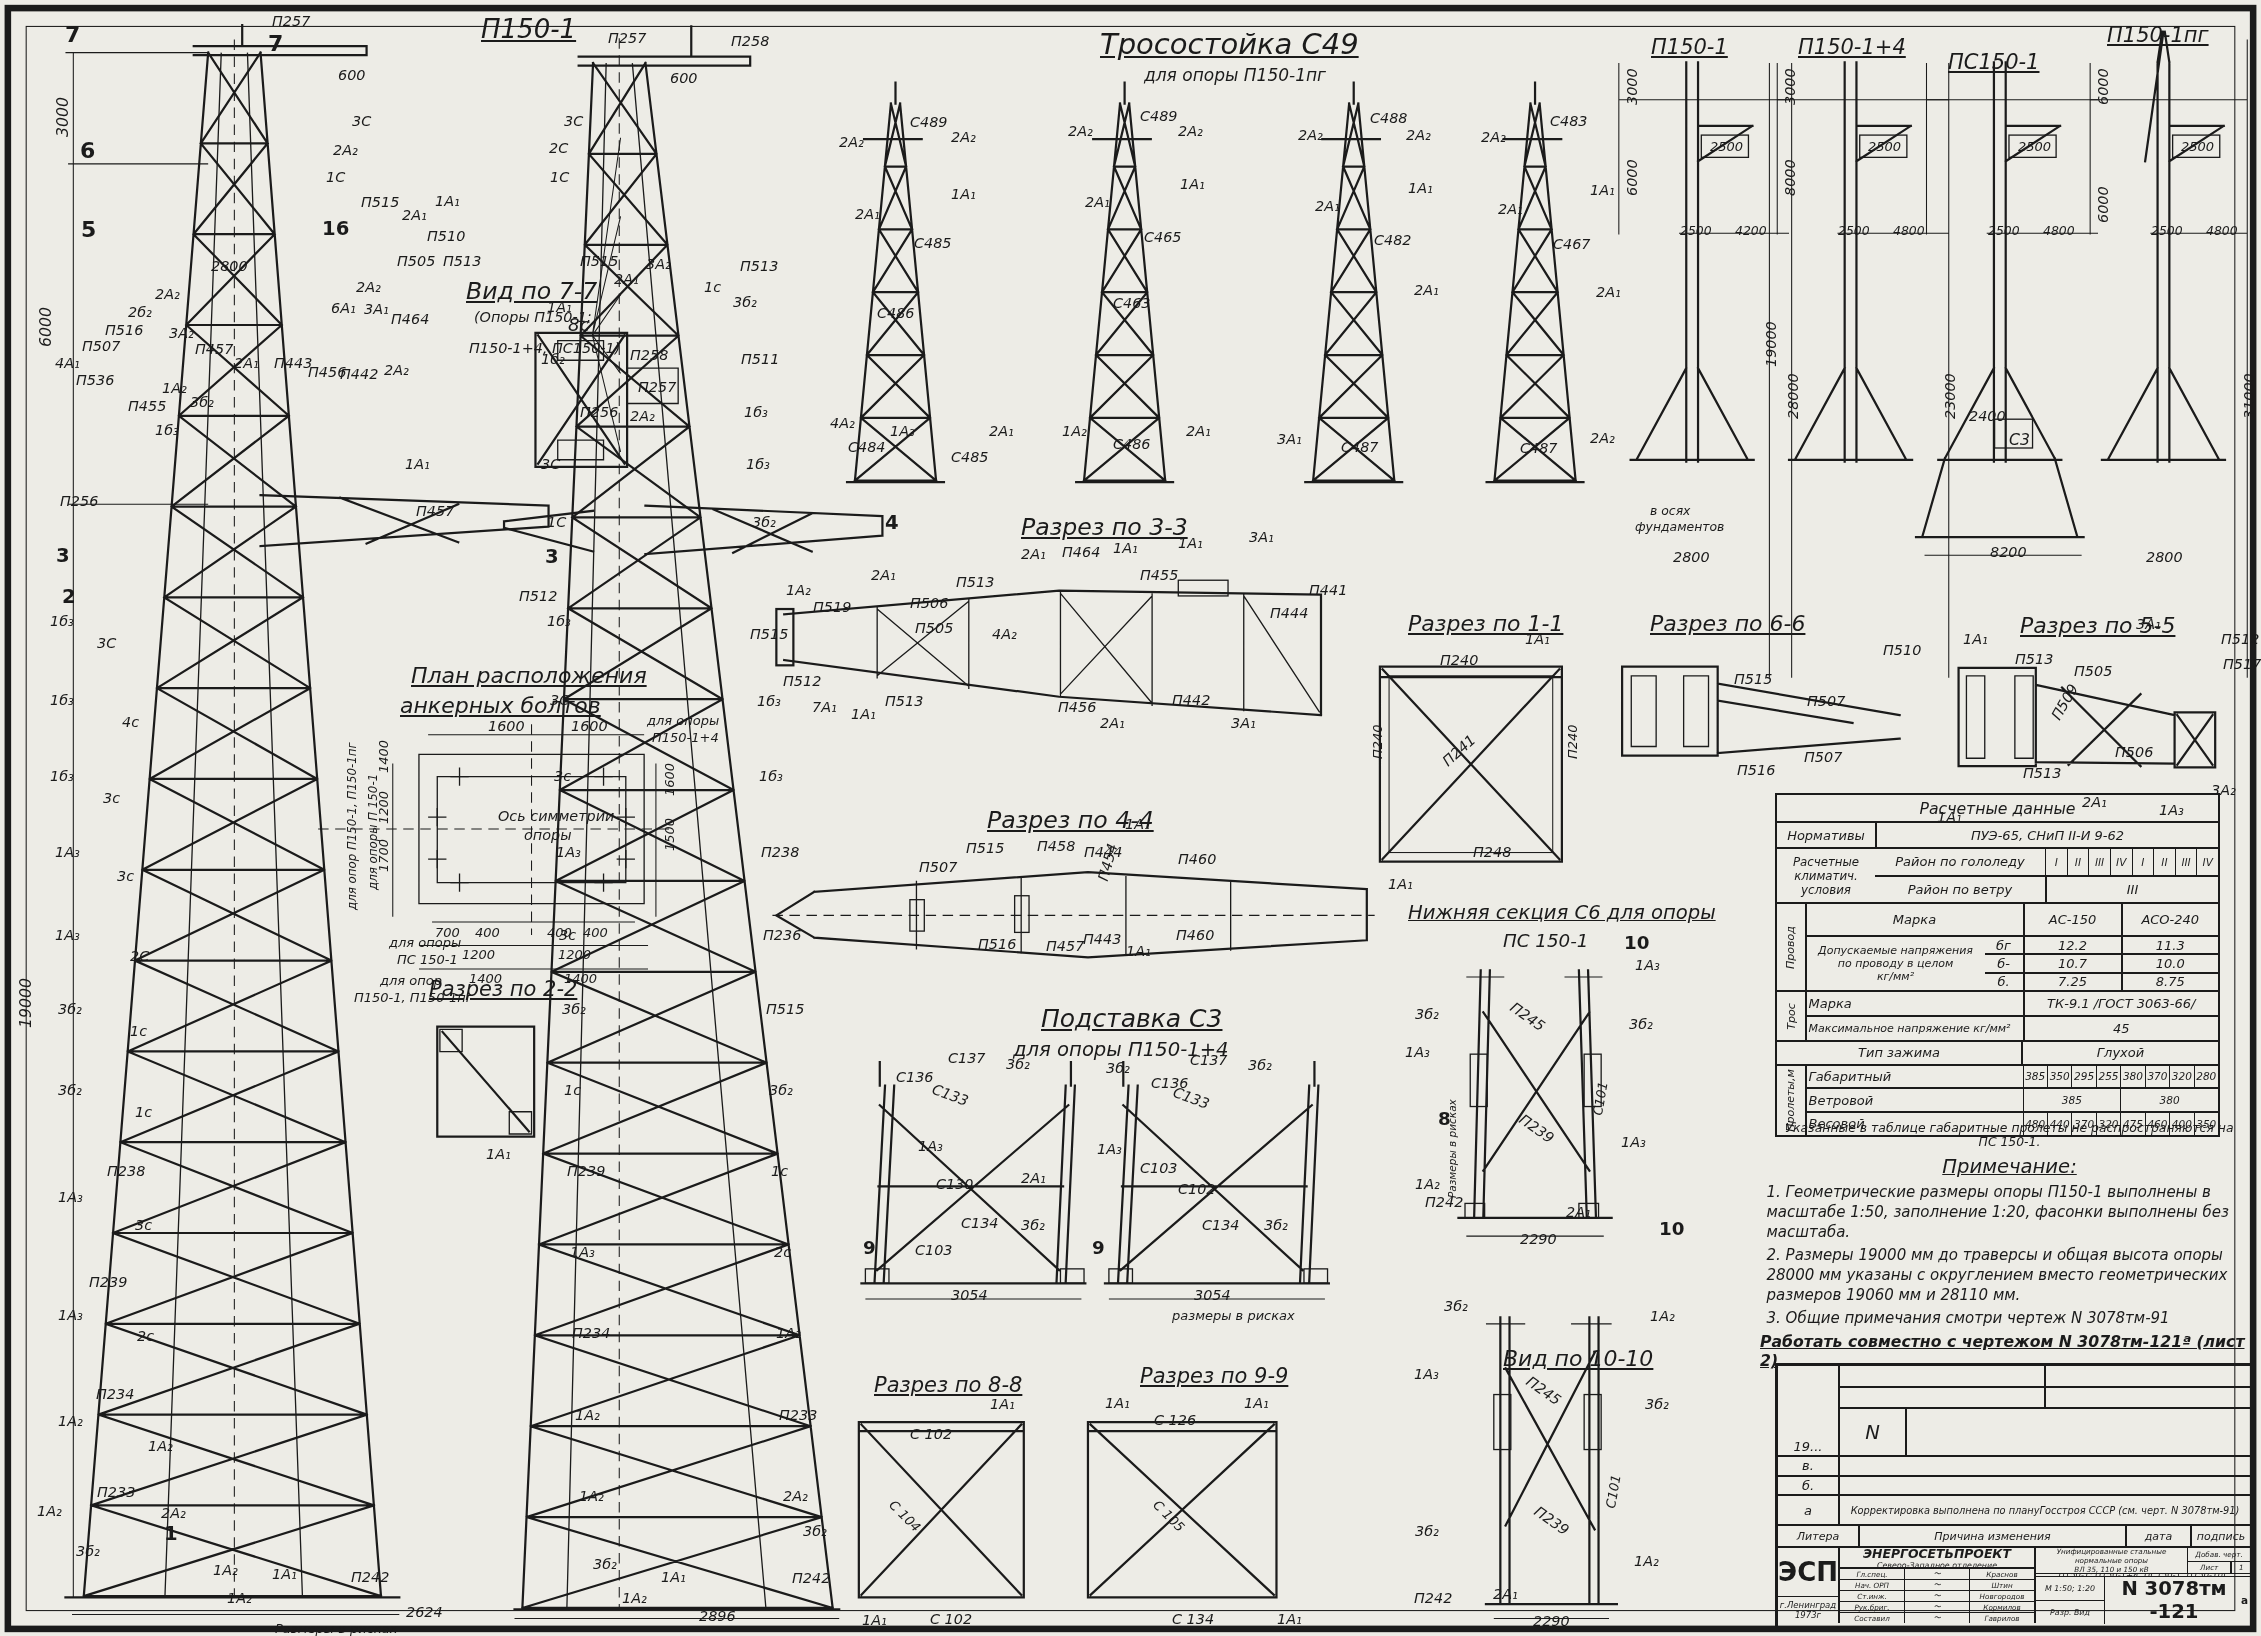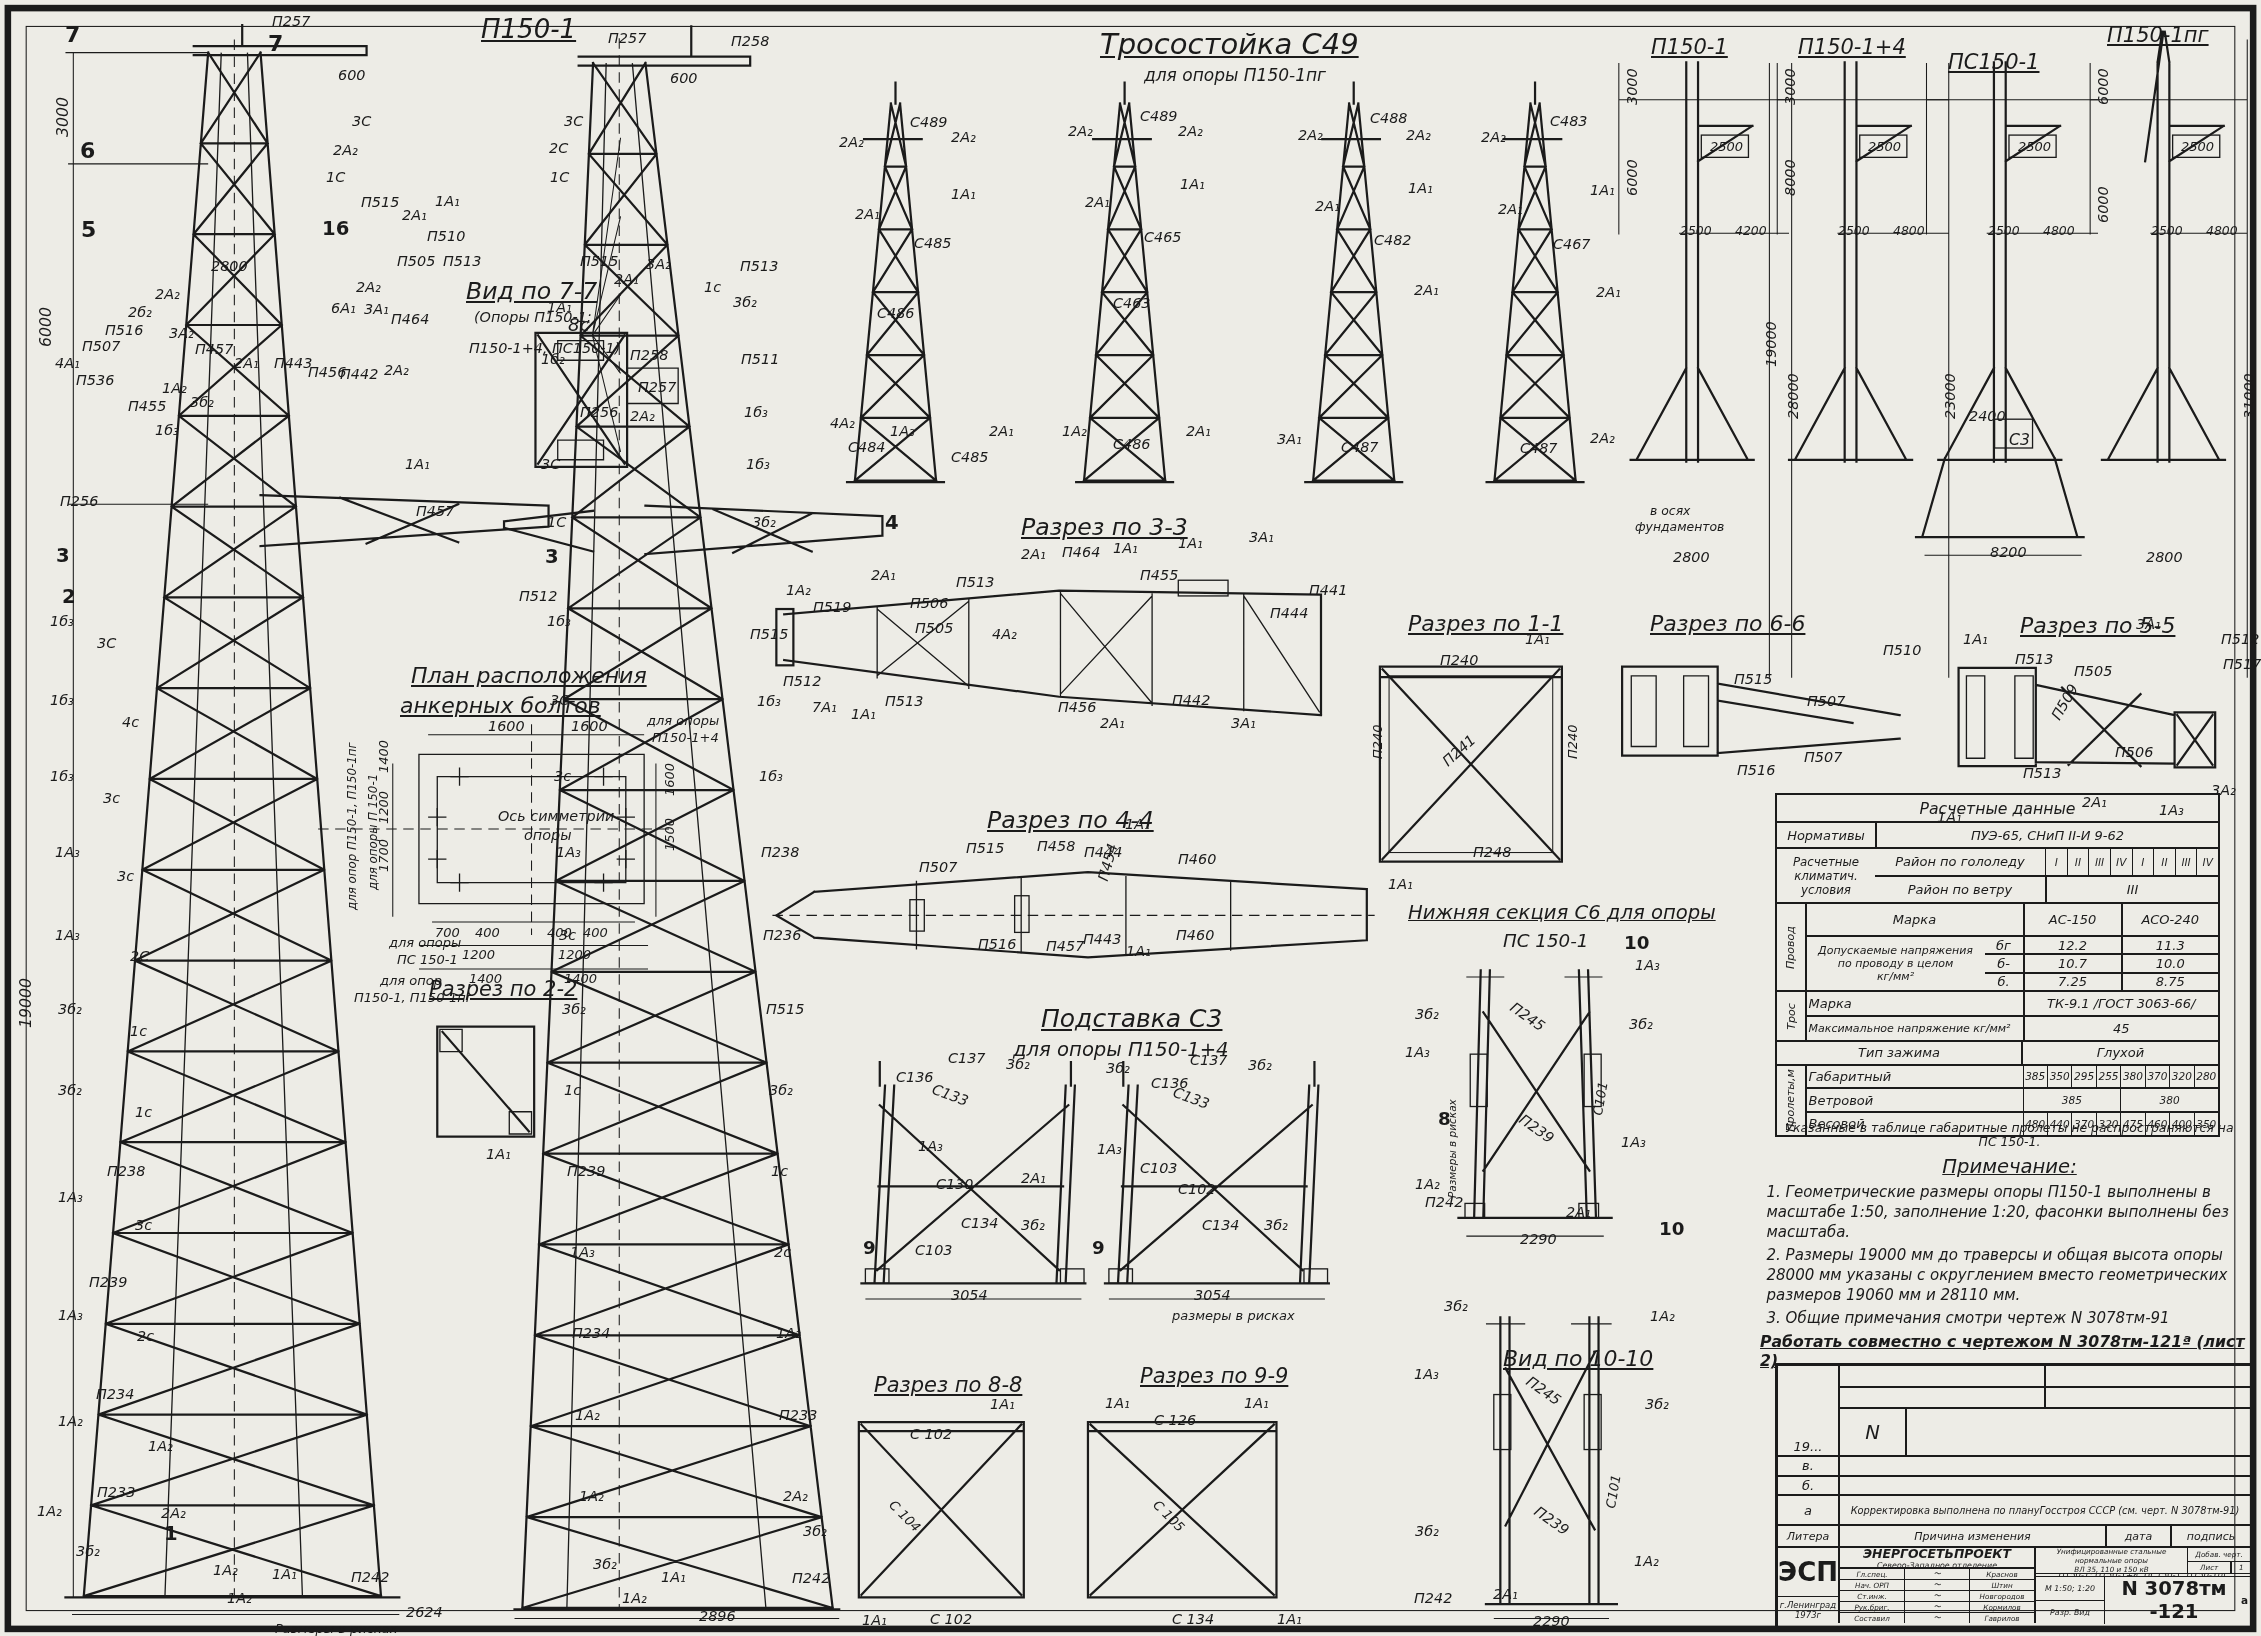--- a/index.html
+++ b/index.html
@@ -738,21 +738,21 @@
     <div class="c" style="flex:1;border-left:2px solid #1b1b1b"></div>
   </div>
   <div class="row" style="height:30px">
     <div class="c" style="width:60px;border-left:none;font-size:13px">а</div>
     <div class="c" style="flex:1;border-left:2px solid #1b1b1b;flex-direction:row;font-size:9.8px">
       <span>Корректировка выполнена по плану</span>
           <span>Госстроя СССР (см. черт. N 3078тм-91)</span>
     </div>
   </div>
   <div class="row" style="height:22px;font-size:11px">
-    <div class="c" style="width:60px;border-left:none">Литера</div>
+    <div class="c" style="width:80px;border-left:none">Литера</div>
     <div class="c" style="width:267px;border-left:2px solid #1b1b1b">Причина изменения</div>
     <div class="c" style="width:65px;border-left:2px solid #1b1b1b">дата</div>
     <div class="c" style="flex:1;border-left:2px solid #1b1b1b">подпись</div>
   </div>
   <div class="row" style="flex:1;height:77px">
     <div style="width:60px;display:flex;flex-direction:column">
       <div class="c" style="flex:1;border-left:none;font-size:26px;font-weight:bold;font-style:normal">ЭСП</div>
       <div class="c" style="height:27.5px;border-left:none;border-top:1.3px solid #1b1b1b;flex-direction:column;font-size:8.5px">
         <span>г.Ленинград</span>
             <span>1973г</span>

